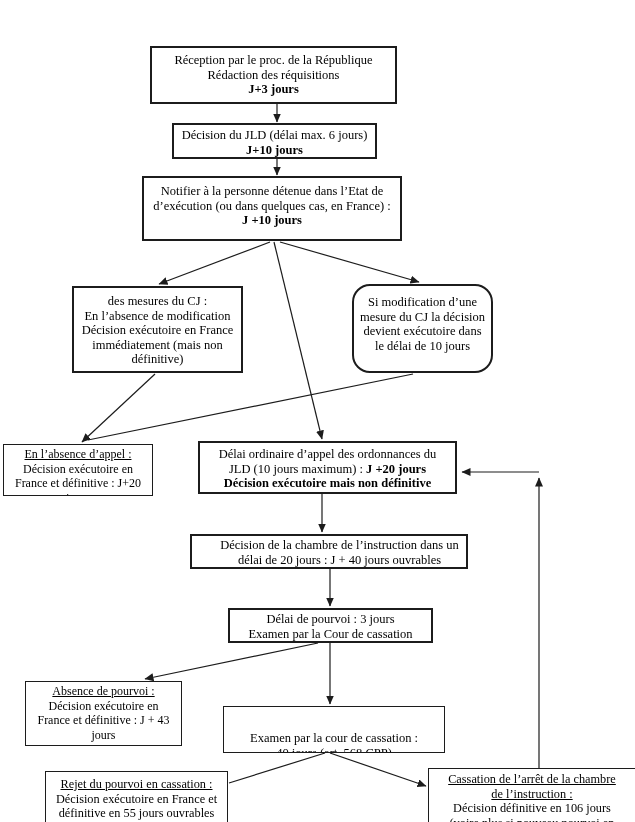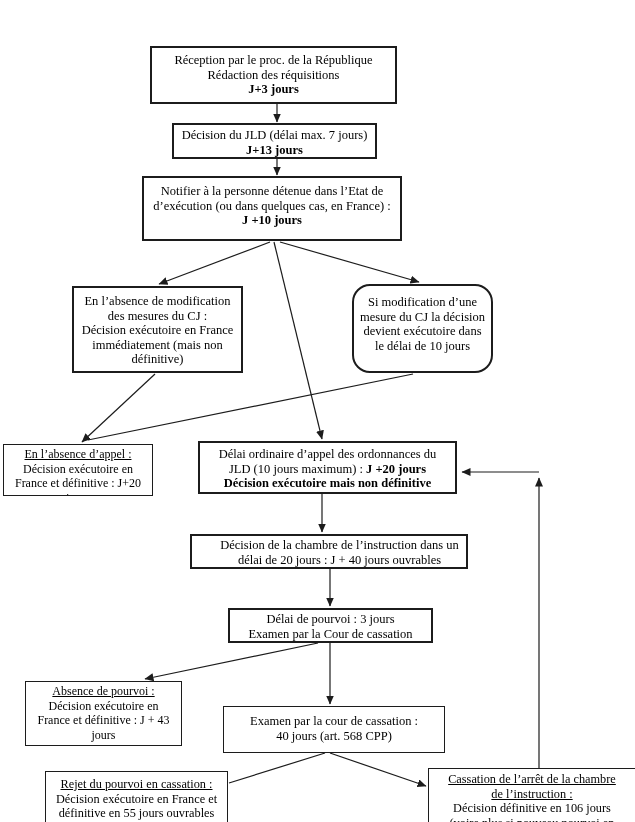--- a/index.html
+++ b/index.html
@@ -38,21 +38,21 @@
   #n-reception            { left:150px; top:10px;  width:247px; height:58px; padding-top:5px; }
   #n-decision-jld         { left:172px; top:87px;  width:205px; height:36px; }
   #n-notification         { left:142px; top:140px; width:260px; height:65px; padding-top:6px; }
   #n-no-modification      { left:72px;  top:250px; width:171px; height:87px; padding-top:6px; }
   #n-modification         { left:352px; top:248px; width:141px; height:89px; padding-top:9px;border-radius:18px; }
   #n-delai-appel          { left:198px; top:405px; width:259px; height:53px; padding-top:4px; }
   #n-absence-appel        { left:3px;   top:408px; width:150px; height:52px; padding-top:2px; font-size:12px; }
   #n-chambre-instruction  { left:190px; top:498px; width:278px; height:35px; padding-top:2px;padding-left:21px; }
   #n-delai-pourvoi        { left:228px; top:572px; width:205px; height:35px; padding-top:2px; }
   #n-absence-pourvoi      { left:25px;  top:645px; width:157px; height:65px; padding-top:2px; font-size:12px; }
-  #n-examen-cassation     { left:223px; top:670px; width:222px; height:47px; padding-top:7px; }
+  #n-examen-cassation     { left:223px; top:670px; width:222px; height:47px; padding-top:24px; }
   #n-rejet-pourvoi        { left:45px;  top:735px; width:183px; height:58px; padding-top:5px; font-size:12.3px; }
   #n-cassation-arret      { left:428px; top:732px; width:208px; height:81px; padding-top:3px; font-size:12.3px; }
 </style>
 </head>
 <body>
 
 <div id="canvas">
 
   <svg id="edge-layer" viewBox="0 0 635 822" xmlns="http://www.w3.org/2000/svg">
     <defs>
@@ -77,33 +77,33 @@
       <polyline points="539,436 462,436" fill="none" stroke="#1c1c1c" stroke-width="1.2" marker-end="url(#arrowhead)"></polyline>
     </svg>
 
   <div class="node" id="n-reception">
     <div class="line">Réception par le proc. de la République</div>
     <div class="line">Rédaction des réquisitions</div>
     <div class="line b">J+3 jours</div>
   </div>
 
   <div class="node" id="n-decision-jld">
-    <div class="line">Décision du JLD (délai max. 7 jours)</div>
-    <div class="line b">J+13 jours</div>
+    <div class="line">Décision du JLD (délai max. 6 jours)</div>
+    <div class="line b">J+10 jours</div>
   </div>
 
   <div class="node" id="n-notification">
     <div class="line">Notifier à la personne détenue dans l’Etat de</div>
     <div class="line">d’exécution (ou dans quelques cas, en France)  :</div>
     <div class="line b">J +10 jours</div>
   </div>
 
   <div class="node" id="n-no-modification">
+    <div class="line">des mesures du CJ :</div>
     <div class="line">En l’absence de modification</div>
-    <div class="line">des mesures du CJ :</div>
     <div class="line">Décision exécutoire en France</div>
     <div class="line">immédiatement (mais non</div>
     <div class="line">définitive)</div>
   </div>
 
   <div class="node" id="n-modification">
     <div class="line">Si modification d’une</div>
     <div class="line">mesure du CJ la décision</div>
     <div class="line">devient exécutoire dans</div>
     <div class="line">le délai de 10 jours</div>

